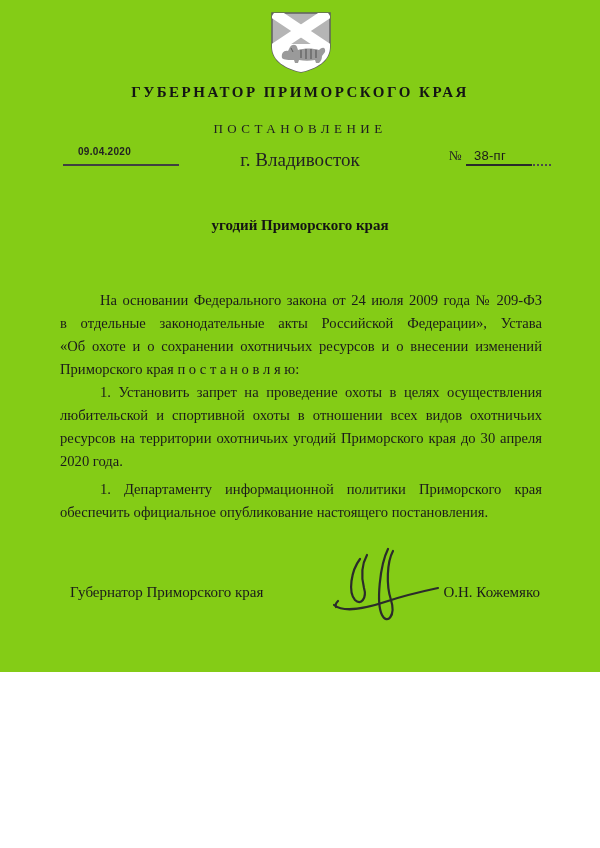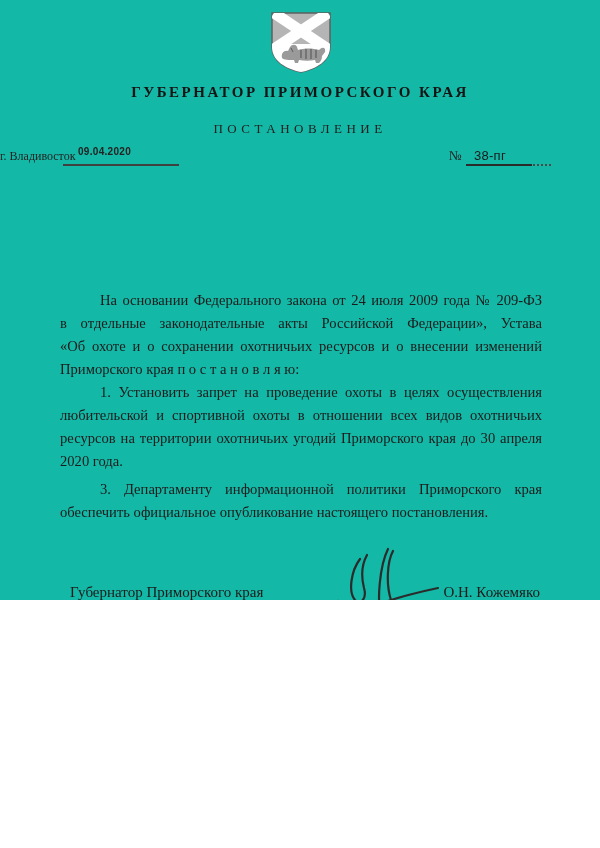--- a/index.html
+++ b/index.html
@@ -1,21 +1,21 @@
 <!DOCTYPE html>
 <html><head>
 <meta charset="utf-8">
 <style>
   * { margin: 0; padding: 0; box-sizing: border-box; }
   html, body { background: #ffffff; }
   .page {
     position: relative;
     width: 600px;
-    height: 600px;
-    background: #14b8a6;
+    height: 672px;
+    background: #84cc16;
     font-family: "Liberation Serif", serif;
     color: #1c1c1c;
     overflow: hidden;
   }
   .emblem { position: absolute; left: 268px; top: 11px; width: 66px; height: 63px; }
   .authority {
     position: absolute; top: 84px; left: 0; right: 0;
     text-align: center;
     font-size: 15px; font-weight: bold; letter-spacing: 2.5px;
     color: #141414;
@@ -28,21 +28,21 @@
   }
   .date-field {
     position: absolute; left: 63px; top: 146px; width: 116px; height: 20px;
     border-bottom: 2px solid #404040;
     font-family: "Liberation Sans", sans-serif;
     font-size: 10px; font-weight: 700; letter-spacing: 0.3px;
     padding-left: 15px; color: #222;
   }
   .place {
     position: absolute; left: 0; right: 0; top: 149px;
-    text-align: left; font-size: 12px; color: #232323;
+    text-align: center; font-size: 19px; color: #232323;
   }
   .num-group { position: absolute; left: 449px; top: 148px; font-size: 13.5px; color: #232323; }
   .num-sign { display: inline-block; vertical-align: top; }
   .num-value {
     display: inline-block; vertical-align: top;
     width: 66px; height: 18px;
     border-bottom: 2px solid #2a2a2a;
     font-family: "Liberation Sans", sans-serif;
     font-size: 13px; font-weight: 400; letter-spacing: 0.3px;
     padding-left: 8px; margin-left: 4px; color: #1a1a1a;
@@ -99,37 +99,38 @@
   <div class="authority">ГУБЕРНАТОР ПРИМОРСКОГО КРАЯ</div>
   <div class="doc-type">ПОСТАНОВЛЕНИЕ</div>
 
   <div class="date-field">09.04.2020</div>
   <div class="place">г. Владивосток</div>
   <div class="num-group">
     <span class="num-sign">№</span><span class="num-value">38-пг</span><span class="num-tail"></span>
   </div>
 
   <div class="doc-title">
+    <div>угодий Приморского края</div>
   </div>
 
   <div class="body-text">
     <div class="para">
       <div class="line firstline">На основании Федерального закона от 24 июля 2009 года № 209-ФЗ</div>
       <div class="line">в отдельные законодательные акты Российской Федерации», Устава</div>
       <div class="line">«Об охоте и о сохранении охотничьих ресурсов и о внесении изменений</div>
       <div class="line lastline">Приморского края п о с т а н о в л я ю:</div>
     </div>
     <div class="para">
       <div class="line firstline">1. Установить запрет на проведение охоты в целях осуществления</div>
       <div class="line">любительской и спортивной охоты в отношении всех видов охотничьих</div>
       <div class="line">ресурсов на территории охотничьих угодий Приморского края до 30 апреля</div>
       <div class="line lastline">2020 года.</div>
     </div>
     <div class="para spaced">
-      <div class="line firstline">3. Департаменту информационной политики Приморского края</div>
+      <div class="line firstline">1. Департаменту информационной политики Приморского края</div>
       <div class="line lastline">обеспечить официальное опубликование настоящего постановления.</div>
     </div>
   </div>
 
   <div class="sig-position">Губернатор Приморского края</div>
   <svg class="sig-mark" viewBox="0 0 112 86">
     <g fill="none" stroke="#2b2b2b" stroke-width="2.2" stroke-linecap="round">
       <path d="M30,14 C21,26 18,47 25,55 C31,61 37,53 34,43 C31,31 32,19 37,10"></path>
       <path d="M58,4 C50,20 46,58 52,70 C57,80 66,71 61,55 C56,40 57,17 63,6"></path>
       <path d="M4,60 C14,68 34,64 58,56 C76,50 94,46 108,43"></path>

